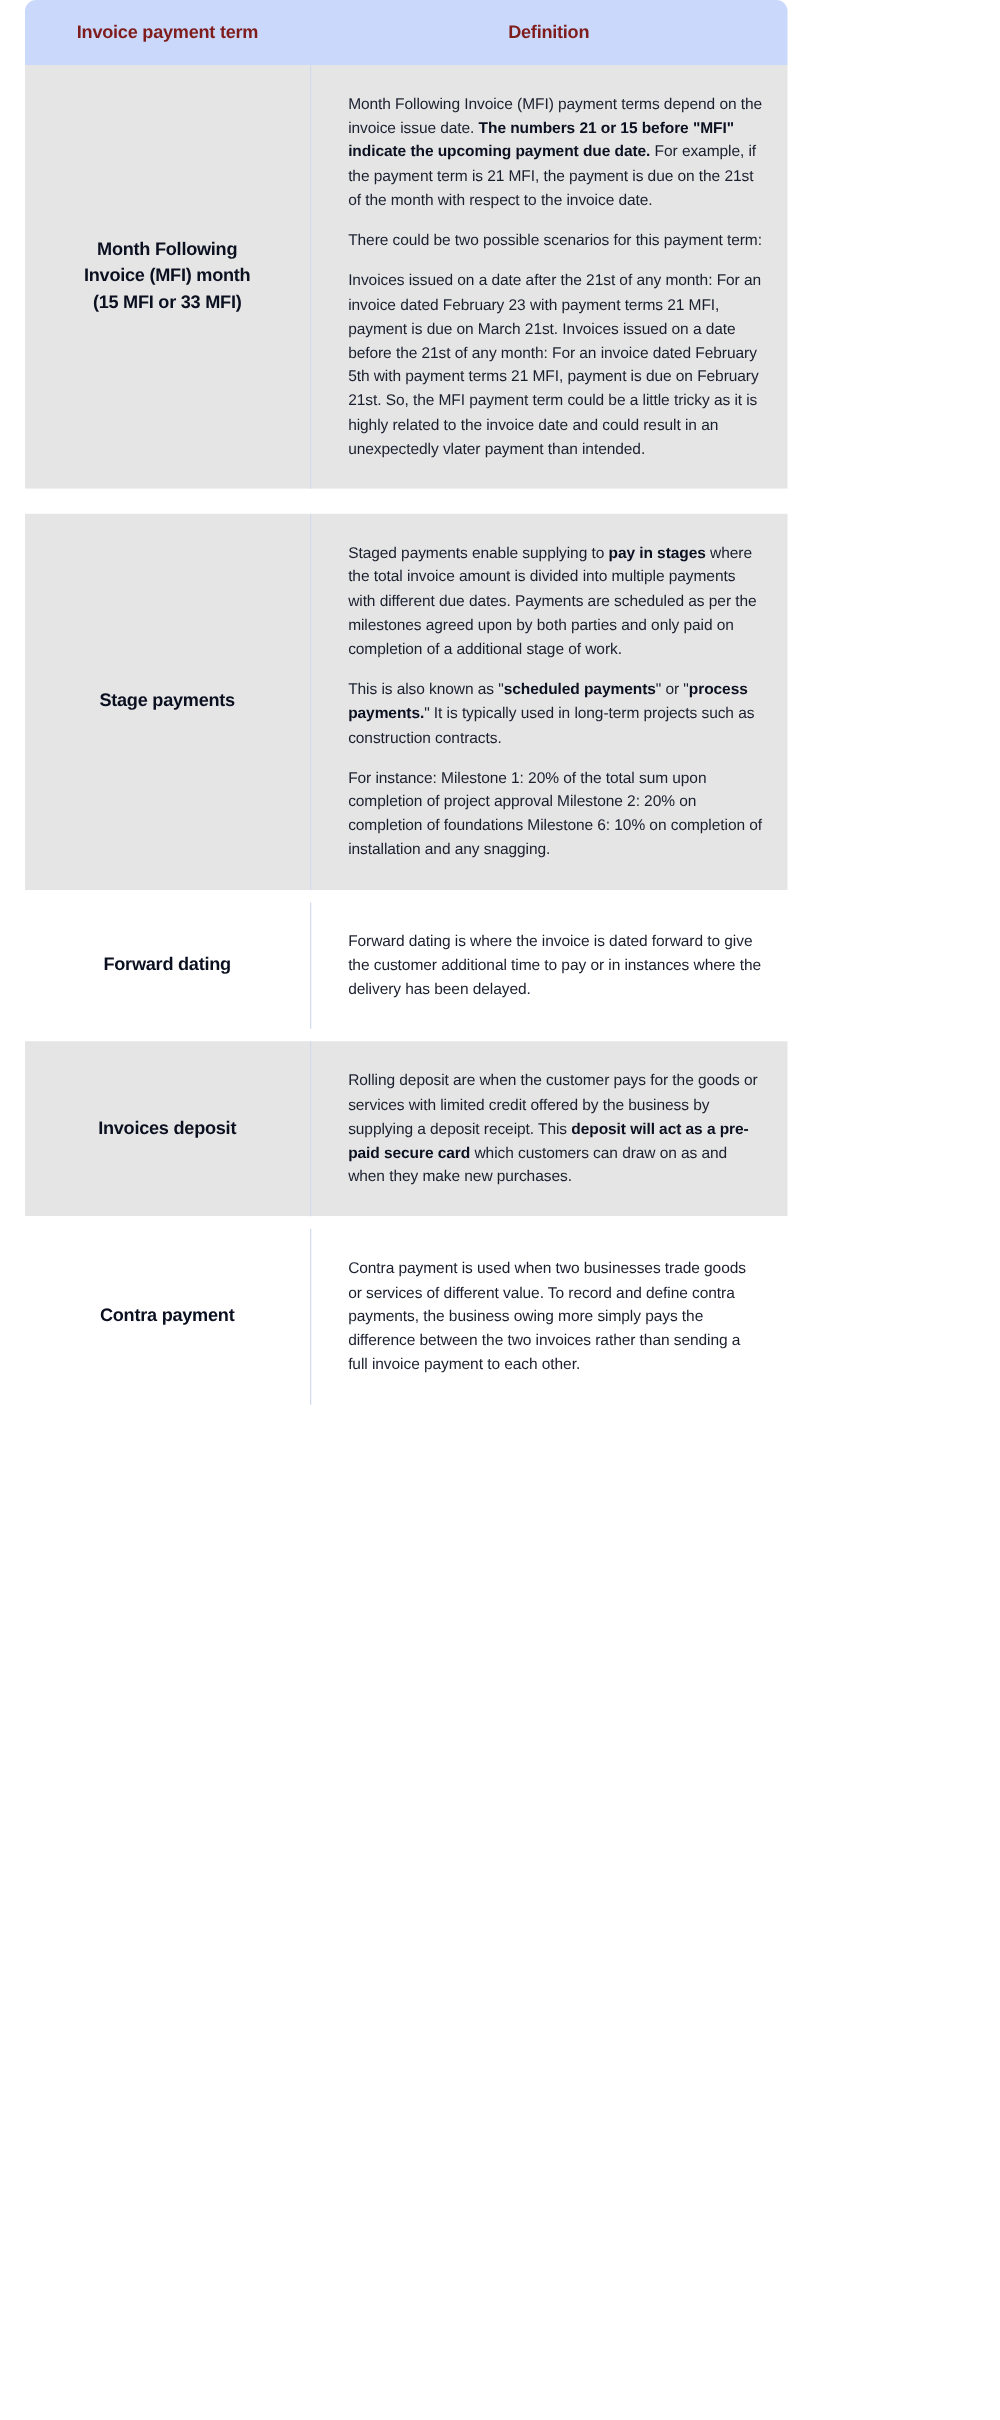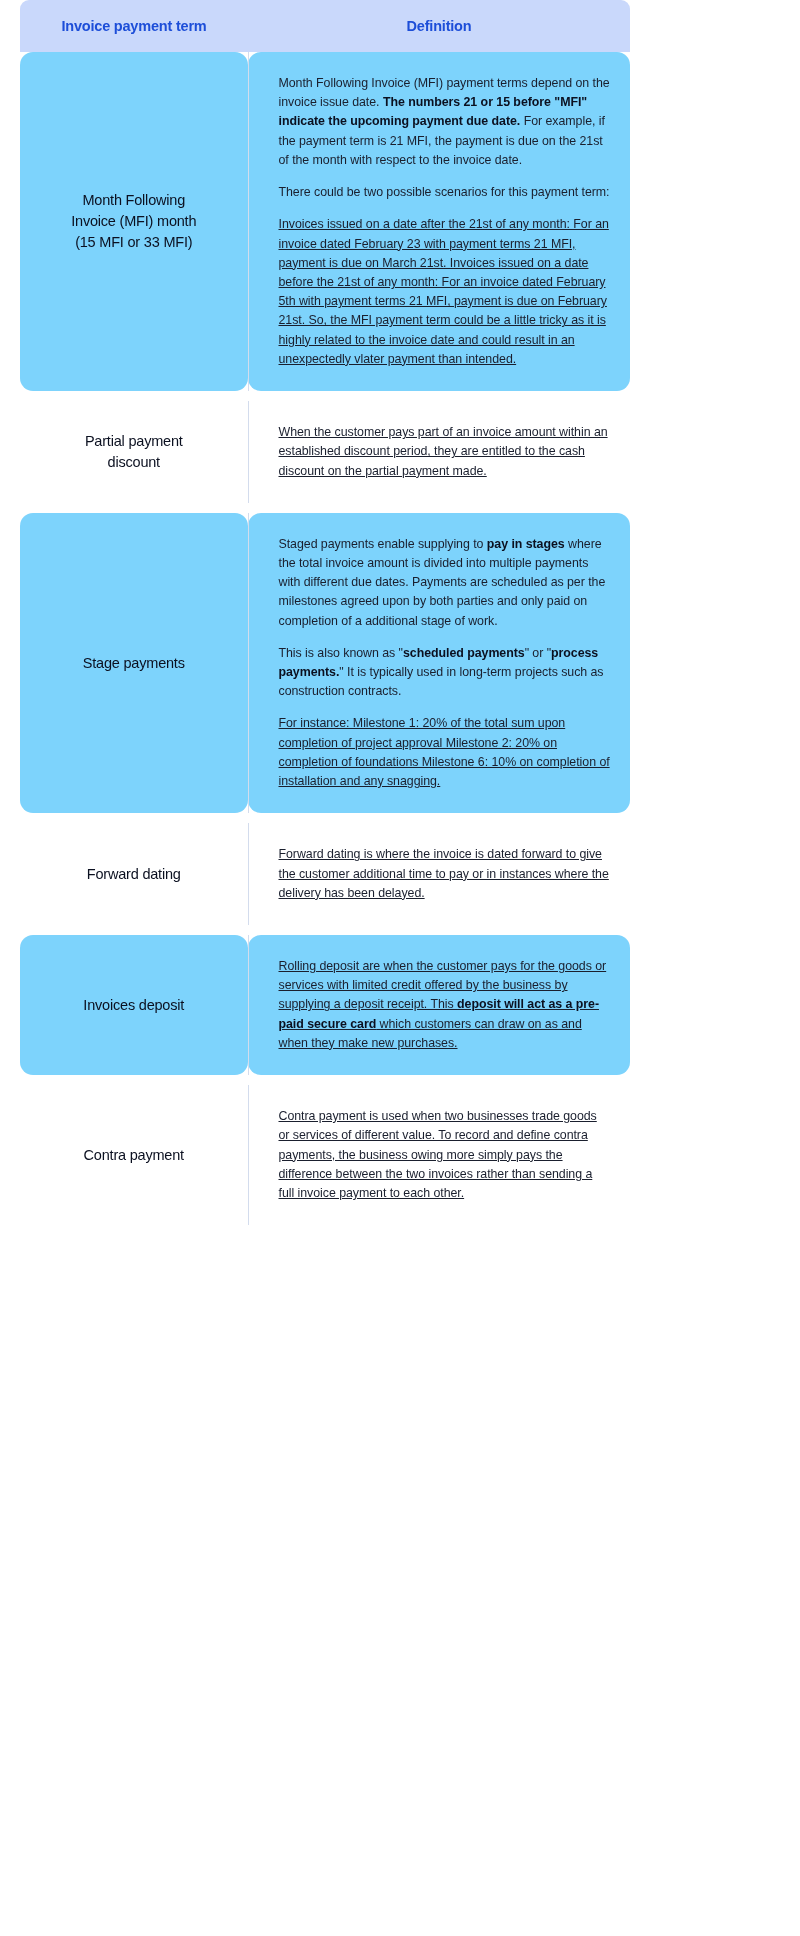--- a/index.html
+++ b/index.html
@@ -18,62 +18,62 @@
     width: 800px;
     padding: 0 20px;
   }
   table.terms-table {
     width: 610px;
     border-collapse: collapse;
     table-layout: fixed;
   }
   thead th {
     background: #c9d8fb;
-    color: #1d4ed8;
+    color: #7f1d1d;
     font-size: 14.5px;
     font-weight: 700;
     letter-spacing: -0.2px;
     padding: 18px 10px;
     vertical-align: middle;
   }
   thead th.col-term { width: 228px; }
   thead th.col-def  { width: 382px; }
   thead tr th:first-child { border-top-left-radius: 9px; }
   thead tr th:last-child  { border-top-right-radius: 9px; }
 
-  tbody tr.row-shaded td { background: #7dd3fc; border-radius: 13px; }
+  tbody tr.row-shaded td { background: #e5e5e5; }
   tbody tr.row-plain  td { background: #ffffff; }
 
   tbody td {
     vertical-align: middle;
     padding: 0;
   }
   tbody td.term-cell {
     width: 228px;
     text-align: center;
     padding: 22px 26px;
     color: #0b1020;
     font-size: 14.5px;
-    font-weight: 400;
+    font-weight: 700;
     line-height: 1.45;
     letter-spacing: -0.2px;
   }
   tbody td.def-cell {
     width: 382px;
     border-left: 1px solid #d3dced;
     padding: 22px 20px 22px 30px;
     color: #1a1f2e;
     font-size: 12.4px;
     font-weight: 400;
     line-height: 1.55;
     letter-spacing: -0.05px;
     text-align: left;
   }
   .def-cell p { margin: 0 0 13px 0; }
-  .def-cell p:last-child { margin-bottom: 0; text-decoration: underline; }
+  .def-cell p:last-child { margin-bottom: 0; }
   .def-cell b { font-weight: 700; color: #0b1020; }
   .spacer-row td { height: 10px; background: #ffffff !important; border: none !important; padding: 0 !important; }
 </style>
 </head>
 <body>
 
 <div class="table-wrap">
   <table class="terms-table">
     <thead>
       <tr>
@@ -85,26 +85,20 @@
         <tr class="row-shaded">
           <td class="term-cell"><span>Month Following</span><br><span>Invoice (MFI) month</span><br><span>(15 MFI or 33 MFI)</span></td>
           <td class="def-cell">
             <p><span>Month Following Invoice (MFI) payment terms depend on the invoice issue date. </span><b>The numbers 21 or 15 before "MFI" indicate the upcoming payment due date.</b><span> For example, if the payment term is 21 MFI, the payment is due on the 21st of the month with respect to the invoice date.</span></p>
             <p><span>There could be two possible scenarios for this payment term:</span></p>
             <p><span>Invoices issued on a date after the 21st of any month: For an invoice dated February 23 with payment terms 21 MFI, payment is due on March 21st. Invoices issued on a date before the 21st of any month: For an invoice dated February 5th with payment terms 21 MFI, payment is due on February 21st. So, the MFI payment term could be a little tricky as it is highly related to the invoice date and could result in an unexpectedly vlater payment than intended.</span></p>
           </td>
         </tr>
         <tr class="spacer-row">
           <td colspan="2"></td>
-        </tr>
-        <tr class="row-plain">
-          <td class="term-cell"><span>Partial payment</span><br><span>discount</span></td>
-          <td class="def-cell">
-            <p><span>When the customer pays part of an invoice amount within an established discount period, they are entitled to the cash discount on the partial payment made.</span></p>
-          </td>
         </tr>
         <tr class="spacer-row">
           <td colspan="2"></td>
         </tr>
         <tr class="row-shaded">
           <td class="term-cell"><span>Stage payments</span></td>
           <td class="def-cell">
             <p><span>Staged payments enable supplying to </span><b>pay in stages</b><span> where the total invoice amount is divided into multiple payments with different due dates. Payments are scheduled as per the milestones agreed upon by both parties and only paid on completion of a additional stage of work.</span></p>
             <p><span>This is also known as "</span><b>scheduled payments</b><span>" or "</span><b>process payments.</b><span>" It is typically used in long-term projects such as construction contracts.</span></p>
             <p><span>For instance: Milestone 1: 20% of the total sum upon completion of project approval Milestone 2: 20% on completion of foundations Milestone 6: 10% on completion of installation and any snagging.</span></p>

